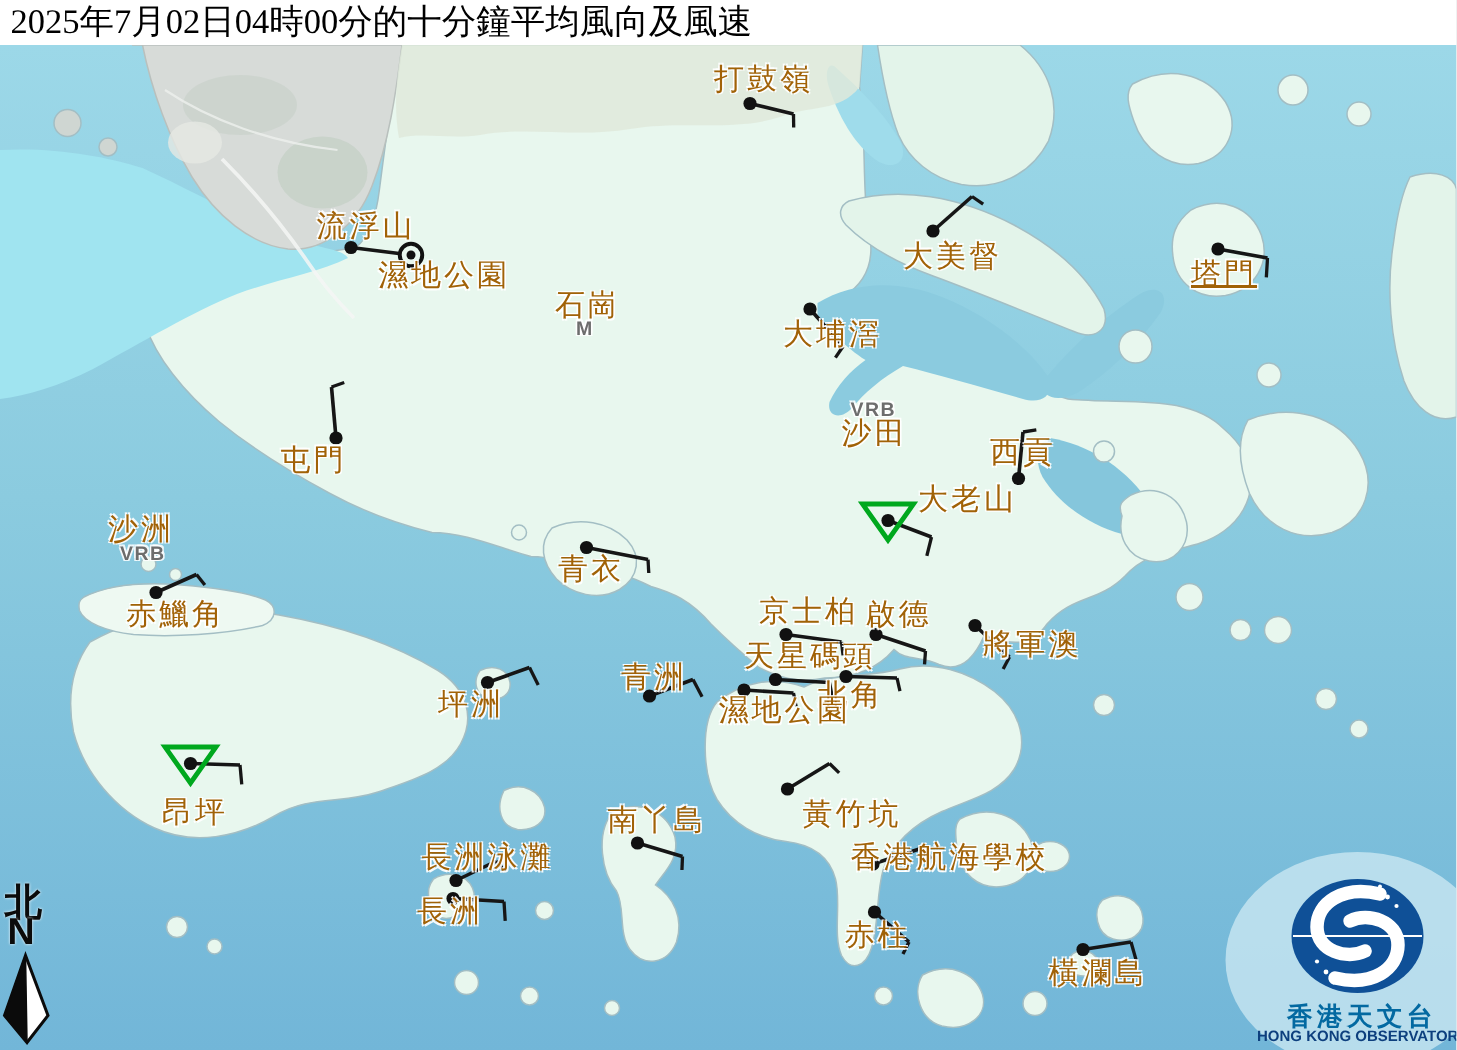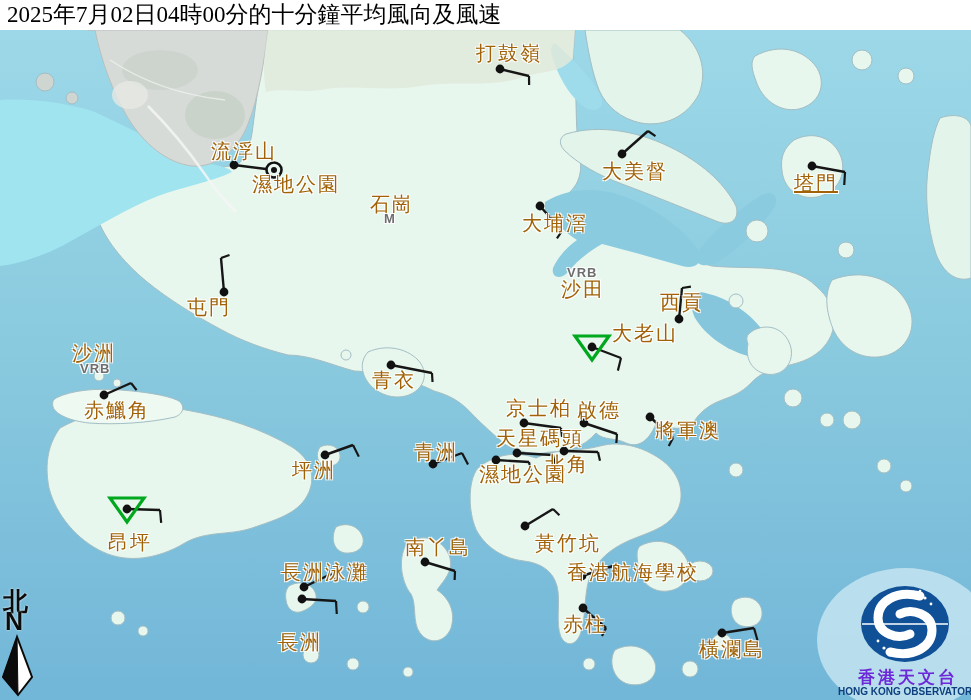--- a/index.html
+++ b/index.html
@@ -14,21 +14,21 @@
             text-shadow:-1px -1px 0 rgba(255,255,255,.92),1px -1px 0 rgba(255,255,255,.92),
                         -1px 1px 0 rgba(255,255,255,.92),1px 1px 0 rgba(255,255,255,.92);}
   .st-sub{position:absolute;color:#6d6d6d;font-size:13px;line-height:14px;font-weight:bold;
           font-family:"Liberation Sans","DejaVu Sans",sans-serif;letter-spacing:1px;z-index:20;
           text-shadow:-1px -1px 0 rgba(255,255,255,.85),1px -1px 0 rgba(255,255,255,.85),
                       -1px 1px 0 rgba(255,255,255,.85),1px 1px 0 rgba(255,255,255,.85);}
   .north-cn{position:absolute;left:3px;top:585px;font-size:25px;font-weight:700;color:#0b0b0b;z-index:25;
             text-shadow:0 0 2px #fff;}
   .north-n{position:absolute;left:5px;top:607px;font-size:25px;font-weight:900;color:#0b0b0b;z-index:25;
            font-family:"Liberation Sans","DejaVu Sans",sans-serif;text-shadow:0 0 2px #fff;}
-  .logo-cn{position:absolute;left:853px;top:666px;width:110px;text-align:center;color:#6d28d9;
+  .logo-cn{position:absolute;left:853px;top:666px;width:110px;text-align:center;color:#0369a1;
            font-size:17px;font-weight:700;letter-spacing:3px;z-index:25;white-space:nowrap;}
   .logo-en{position:absolute;left:838px;top:686px;width:133px;text-align:center;color:#0d3f7e;
            font-size:10px;font-weight:700;letter-spacing:0px;z-index:25;white-space:nowrap;
            font-family:"Liberation Sans","DejaVu Sans",sans-serif;}
 </style>
 </head>
 <body>
 
 <div id="screen">
 
@@ -273,21 +273,21 @@
       <div class="st-label" style="left: 479px; top: 466px;">濕地公園</div>
       <div class="st-label" style="left: 292px; top: 462px;">坪洲</div>
       <div class="st-label" style="left: 414px; top: 444px;">青洲</div>
       <div class="st-label" style="left: 108px; top: 514px; margin-top: 20px;">昂坪</div>
       <div class="st-label" style="left: 405px; top: 539px;">南丫島</div>
       <div class="st-label" style="left: 507px; top: 535px; margin-left: 28px;">黃竹坑</div>
       <div class="st-label" style="left: 567px; top: 564px;">香港航海學校</div>
       <div class="st-label" style="left: 563px; top: 616px;">赤柱</div>
       <div class="st-label" style="left: 699px; top: 641px;">橫瀾島</div>
       <div class="st-label" style="left: 281px; top: 564px;">長洲泳灘</div>
-      <div class="st-label" style="left: 278px; top: 634px;">長洲</div>
+      <div class="st-label" style="left: 278px; top: 600px;">長洲</div>
     </div>
 
   <div class="north-cn">北</div>
   <div class="north-n">N</div>
 
   <div class="logo-cn">香港天文台</div>
   <div class="logo-en">HONG KONG OBSERVATORY</div>
 </div>
 
 </body></html>

